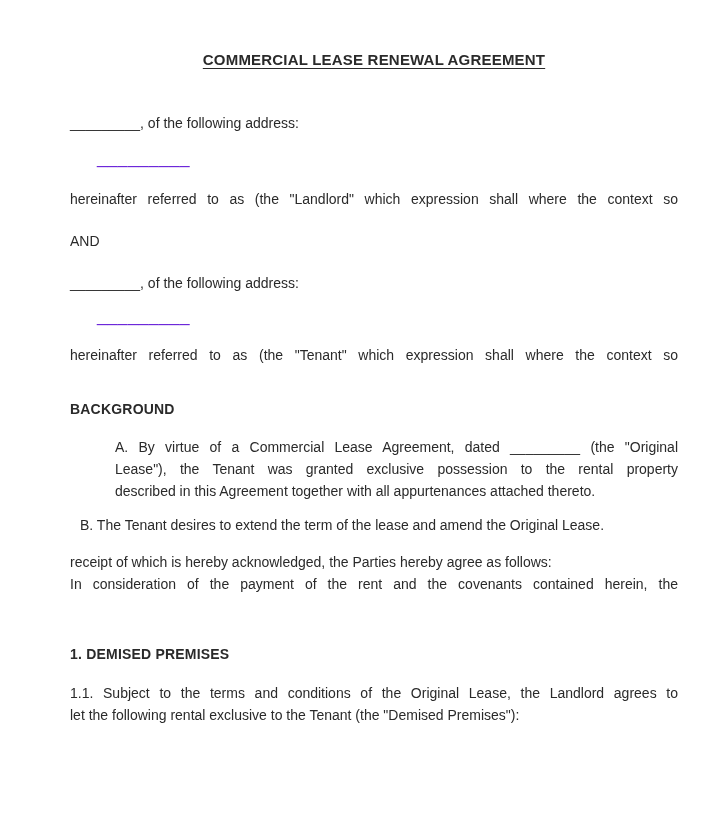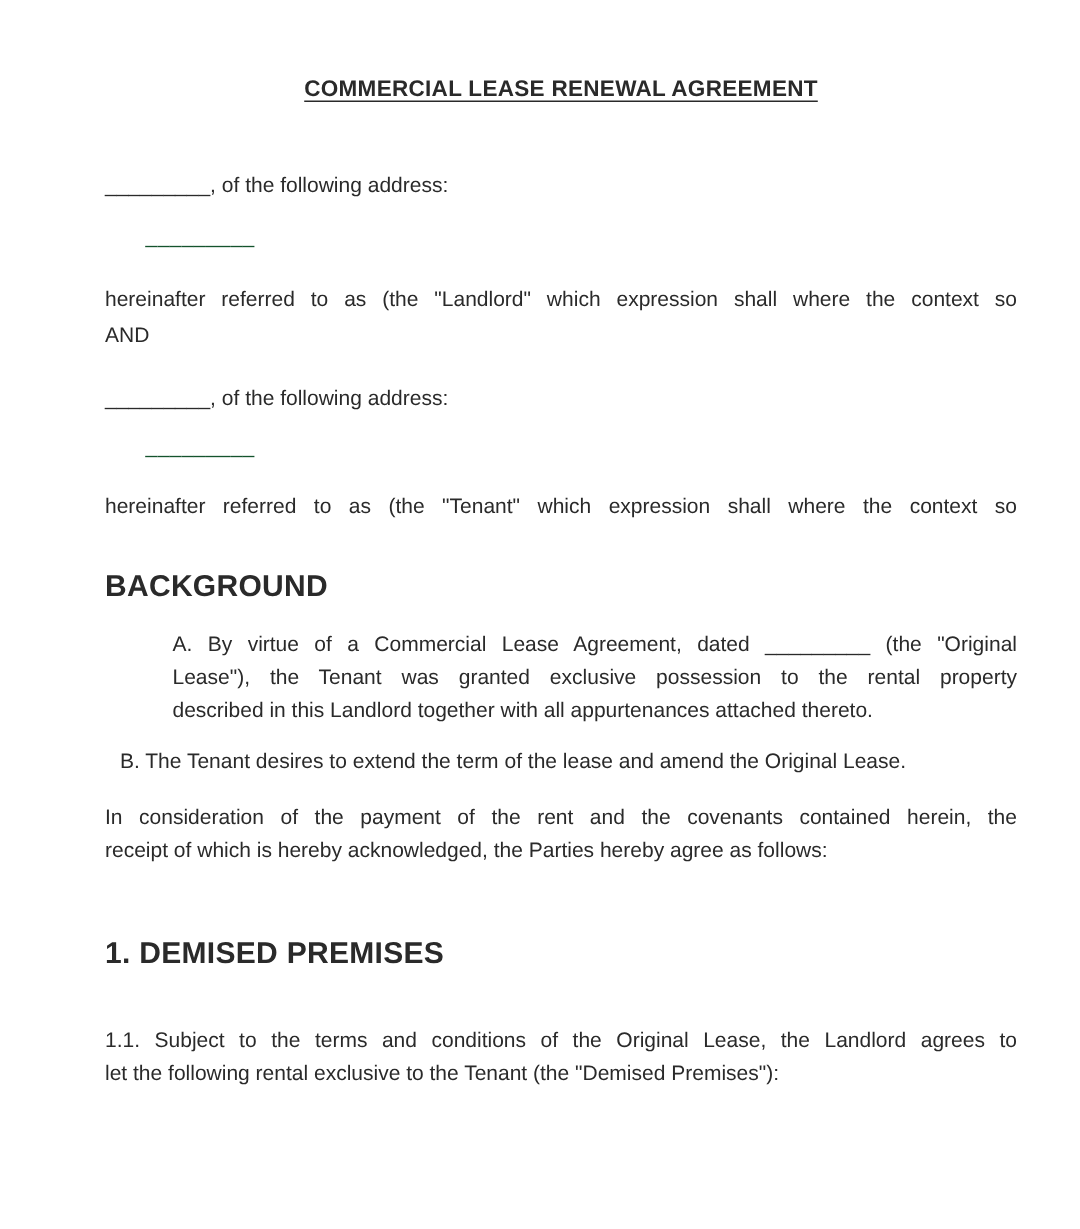--- a/index.html
+++ b/index.html
@@ -24,48 +24,48 @@
     letter-spacing: 0.2px;
     text-decoration: underline;
     text-underline-offset: 3px;
   }
 
   .para { font-size: 14px; line-height: 22px; }
   .ln   { display: block; }
   .just { text-align: justify; text-align-last: justify; }
 
   .heading {
-    font-size: 20px;
+    font-size: 14px;
     font-weight: bold;
     line-height: 22px;
     letter-spacing: 0.2px;
   }
 
   .blank {
-    font-size: 14px;
+    font-size: 18px;
     line-height: 22px;
     padding-left: 27px;
-    color: #14532d;
+    color: #6d28d9;
     letter-spacing: 0.3px;
   }
 
   
   .mt-p1    { margin-top: 42px; }
   .mt-b1    { margin-top: 12px; }
   .mt-p2    { margin-top: 20px; }
-  .mt-and   { margin-top: 2px; }
+  .mt-and   { margin-top: 20px; }
   .mt-p3    { margin-top: 20px; }
   .mt-b2    { margin-top: 10px; }
   .mt-p4    { margin-top: 18px; }
   .mt-hbg   { margin-top: 32px; }
   .mt-pa    { margin-top: 16px; margin-left: 45px; }
   .mt-pb    { margin-top: 12px; margin-left: 10px; }
   .mt-pc    { margin-top: 15px; }
   .mt-h2    { margin-top: 48px; }
-  .mt-p11   { margin-top: 35px; }
+  .mt-p11   { margin-top: 17px; }
   .mt-b3    { margin-top: 11px; }
 </style>
 </head>
 <body>
 
 <div class="page">
   <div class="doc">
 
     <div class="title">COMMERCIAL LEASE RENEWAL AGREEMENT</div>
 
@@ -87,28 +87,28 @@
 
     <div class="para mt-p4">
       <span class="ln just">hereinafter referred to as (the "Tenant" which expression shall where the context so</span>
     </div>
 
     <div class="heading mt-hbg">BACKGROUND</div>
 
     <div class="para mt-pa">
       <span class="ln just">A. By virtue of a Commercial Lease Agreement, dated _________ (the "Original</span>
       <span class="ln just">Lease"), the Tenant was granted exclusive possession to the rental property</span>
-      <span class="ln">described in this Landlord together with all appurtenances attached thereto.</span>
+      <span class="ln">described in this Agreement together with all appurtenances attached thereto.</span>
     </div>
 
     <div class="para mt-pb">B. The Tenant desires to extend the term of the lease and amend the Original Lease.</div>
 
     <div class="para mt-pc">
+      <span class="ln">receipt of which is hereby acknowledged, the Parties hereby agree as follows:</span>
       <span class="ln just">In consideration of the payment of the rent and the covenants contained herein, the</span>
-      <span class="ln">receipt of which is hereby acknowledged, the Parties hereby agree as follows:</span>
     </div>
 
     <div class="heading mt-h2">1. DEMISED PREMISES</div>
 
     <div class="para mt-p11">
       <span class="ln just">1.1. Subject to the terms and conditions of the Original Lease, the Landlord agrees to</span>
       <span class="ln">let the following rental exclusive to the Tenant (the "Demised Premises"):</span>
     </div>
 
     <div class="blank mt-b3">_________</div>

